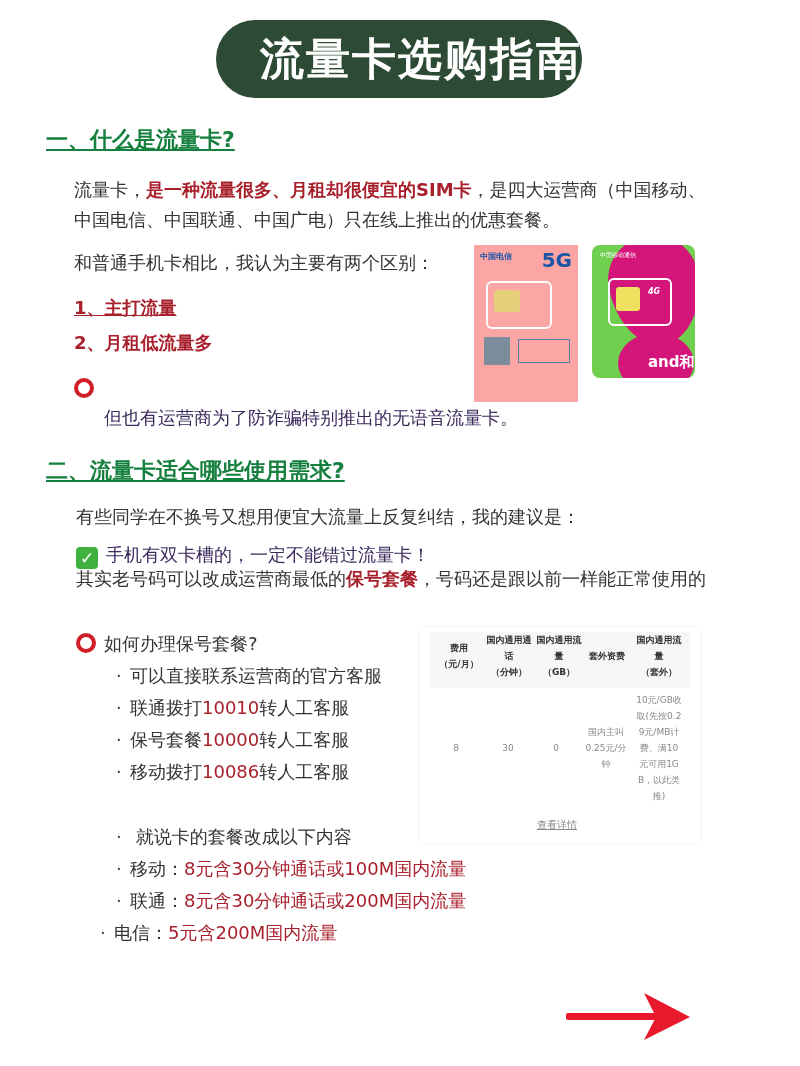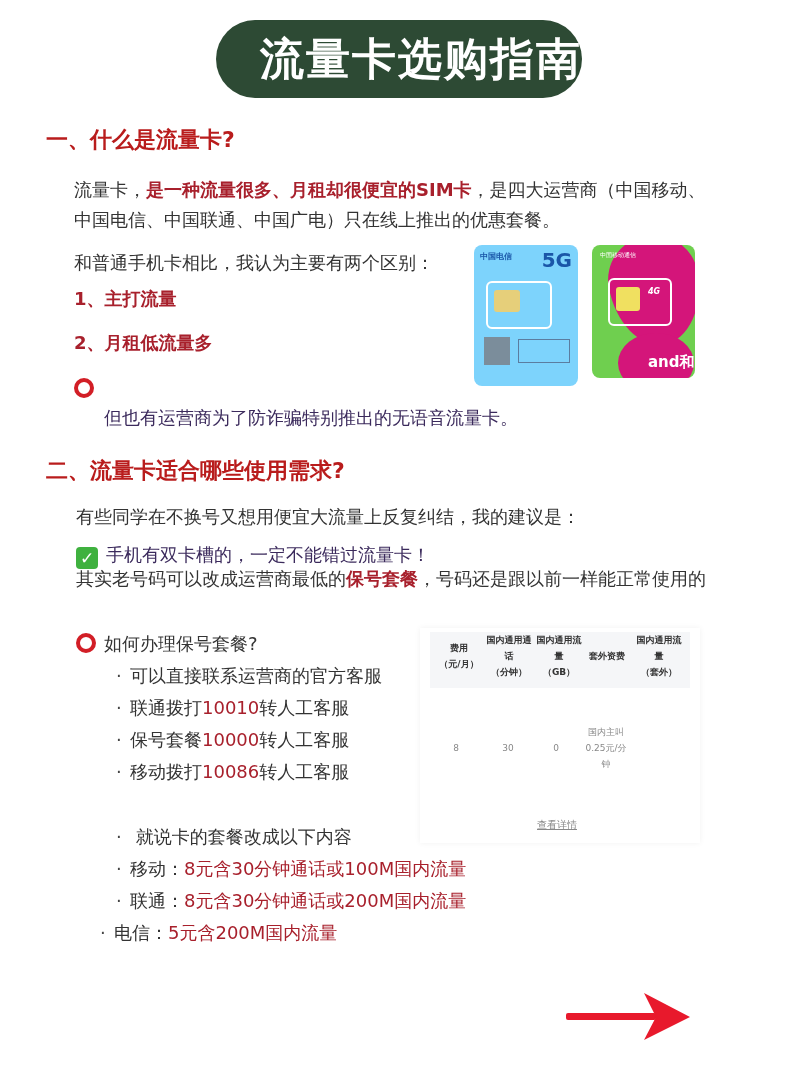--- a/index.html
+++ b/index.html
@@ -6,41 +6,41 @@
   html, body { width: 800px; height: 1066px; background: #ffffff; overflow: hidden; }
   body { font-family: "DejaVu Sans", "Liberation Sans", sans-serif; color: #2b2b2b; position: relative; }
 
   .title-pill {
     position: absolute; left: 216px; top: 20px; width: 366px; height: 78px;
     background: #2d4a34; border-radius: 39px;
     display: flex; align-items: center; justify-content: flex-end;
   }
   .title-pill span { color: #ffffff; font-size: 44px; font-weight: bold; letter-spacing: 2px; }
 
-  .h2 { position: absolute; left: 46px; font-size: 22px; font-weight: bold; color: #b91c1c; }
+  .h2 { position: absolute; left: 46px; font-size: 22px; font-weight: bold; color: #15803d; text-decoration: underline; }
   .p { position: absolute; font-size: 18px; color: #333; white-space: nowrap; line-height: 30px; }
   .red { color: #a8202c; }
   .dred { color: #a8202c; font-weight: bold; }
   .purple { color: #3b2a5c; }
 
   .ring {
     display: inline-block; width: 20px; height: 20px; border: 4px solid #d21e26;
     border-radius: 50%; vertical-align: -3px; margin-right: 8px;
   }
   .check {
     display: inline-block; width: 22px; height: 22px; background: #3fb13f; border-radius: 4px;
     color: #fff; font-size: 17px; line-height: 22px; text-align: center; font-weight: bold;
     vertical-align: -3px; margin-right: 8px;
   }
   .bullet { display: inline-block; width: 14px; color: #444; }
 
   
   .sim-blue {
-    position: absolute; left: 474px; top: 245px; width: 104px; height: 141px;
-    background: #7dd3fc; border-radius: 8px; overflow: hidden;
+    position: absolute; left: 474px; top: 245px; width: 104px; height: 157px;
+    background: #fca5a5; border-radius: 0; overflow: hidden;
   }
   .sim-green {
     position: absolute; left: 592px; top: 245px; width: 103px; height: 133px;
     background: #6fcf4f; border-radius: 8px; overflow: hidden;
   }
   .chip {
     position: absolute; background: #e6cf7a; border-radius: 3px;
   }
   .sim-frame {
     position: absolute; border: 2px solid #ffffff; border-radius: 6px;
@@ -70,21 +70,21 @@
 
 <div class="h2" style="top:125px;">一、什么是流量卡?</div>
 
 <div class="p" style="left:74px; top:175px;">
   <span>流量卡，</span><span class="dred">是一种流量很多、月租却很便宜的SIM卡</span><span>，是四大运营商（中国移动、</span>
 </div>
 <div class="p" style="left:74px; top:205px;">中国电信、中国联通、中国广电）只在线上推出的优惠套餐。</div>
 
 <div class="p" style="left:74px; top:248px;">和普通手机卡相比，我认为主要有两个区别：</div>
 
-<div class="p dred" style="left:74px; top:284px;">1、主打流量</div>
+<div class="p dred" style="left:74px; top:293px;text-decoration:underline;">1、主打流量</div>
 <div class="p dred" style="left:74px; top:328px;">2、月租低流量多</div>
 
 <div class="p purple" style="left:74px; top:374px;">
   <span class="ring"></span>
 </div>
 <div class="p purple" style="left:104px; top:403px;">但也有运营商为了防诈骗特别推出的无语音流量卡。</div>
 
 <div class="sim-blue">
   <div style="position:absolute; left:6px; top:6px; font-size:8px; color:#1a56a8; font-weight:bold;">中国电信</div>
   <div style="position:absolute; right:6px; top:3px; font-size:20px; font-weight:bold; color:#1a56a8;">5G</div>
@@ -172,19 +172,28 @@
   </div>
 
   <div class="td" style="left:24px; top:112px; width:24px;">8</div>
   <div class="td" style="left:76px; top:112px; width:24px;">30</div>
   <div class="td" style="left:124px; top:112px; width:24px;">0</div>
   <div class="td" style="left:160px; top:96px; width:52px;">
     <div>国内主叫</div>
     <div>0.25元/分</div>
     <div>钟</div>
   </div>
+  <div class="td" style="left:210px; top:64px; width:58px;">
+    <div>10元/GB收</div>
+    <div>取(先按0.2</div>
+    <div>9元/MB计</div>
+    <div>费、满10</div>
+    <div>元可用1G</div>
+    <div>B，以此类</div>
+    <div>推)</div>
+  </div>
   <div class="tbl-link">查看详情</div>
 </div>
 
 <svg class="arrow" width="128" height="52" viewBox="0 0 128 52">
   <rect x="2" y="23" width="90" height="7" rx="2" fill="#e8192c"></rect>
   <polygon points="80,3 126,27 80,50 92,27" fill="#e8192c"></polygon>
 </svg>
 
 </body></html>

